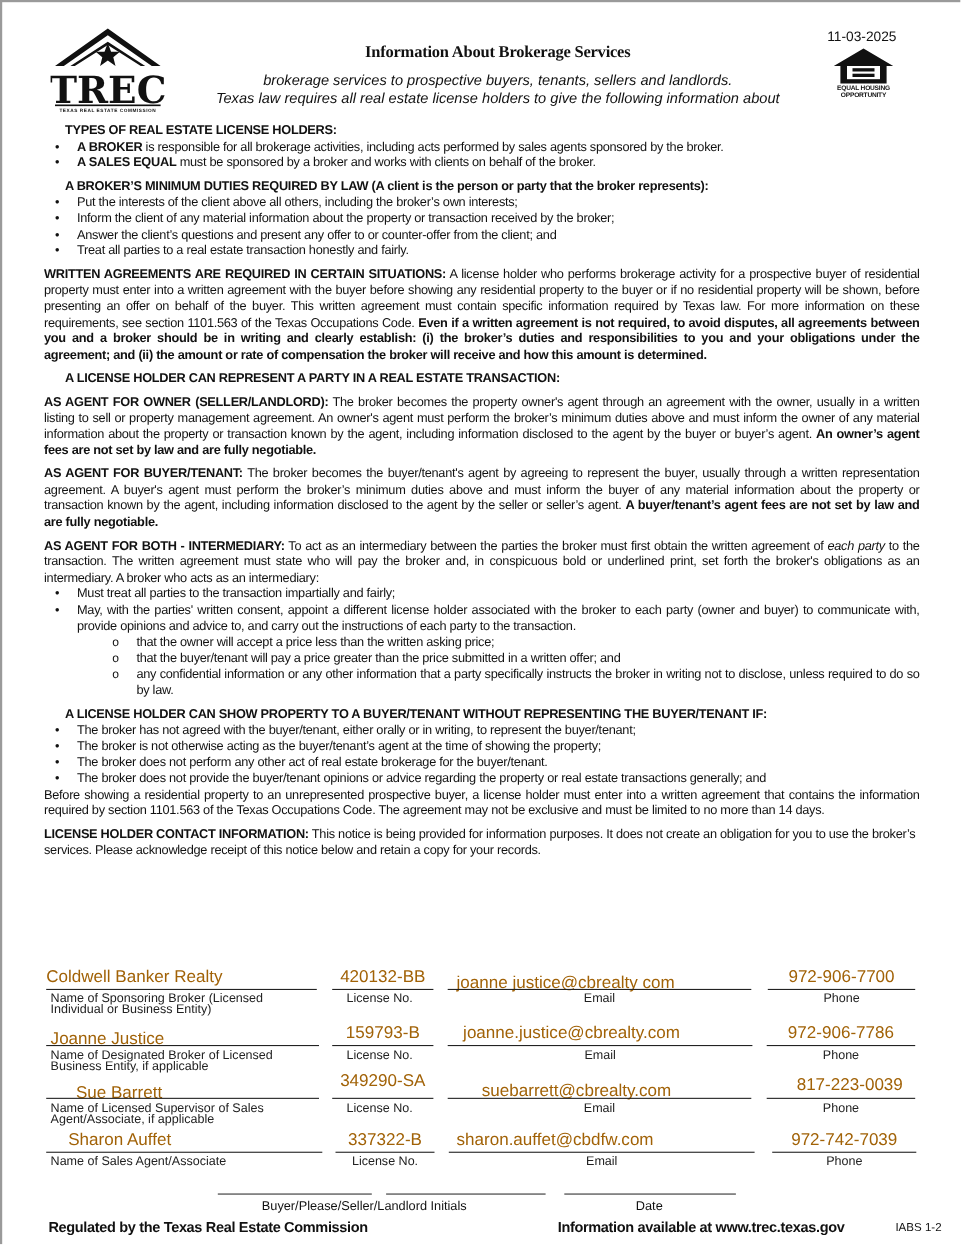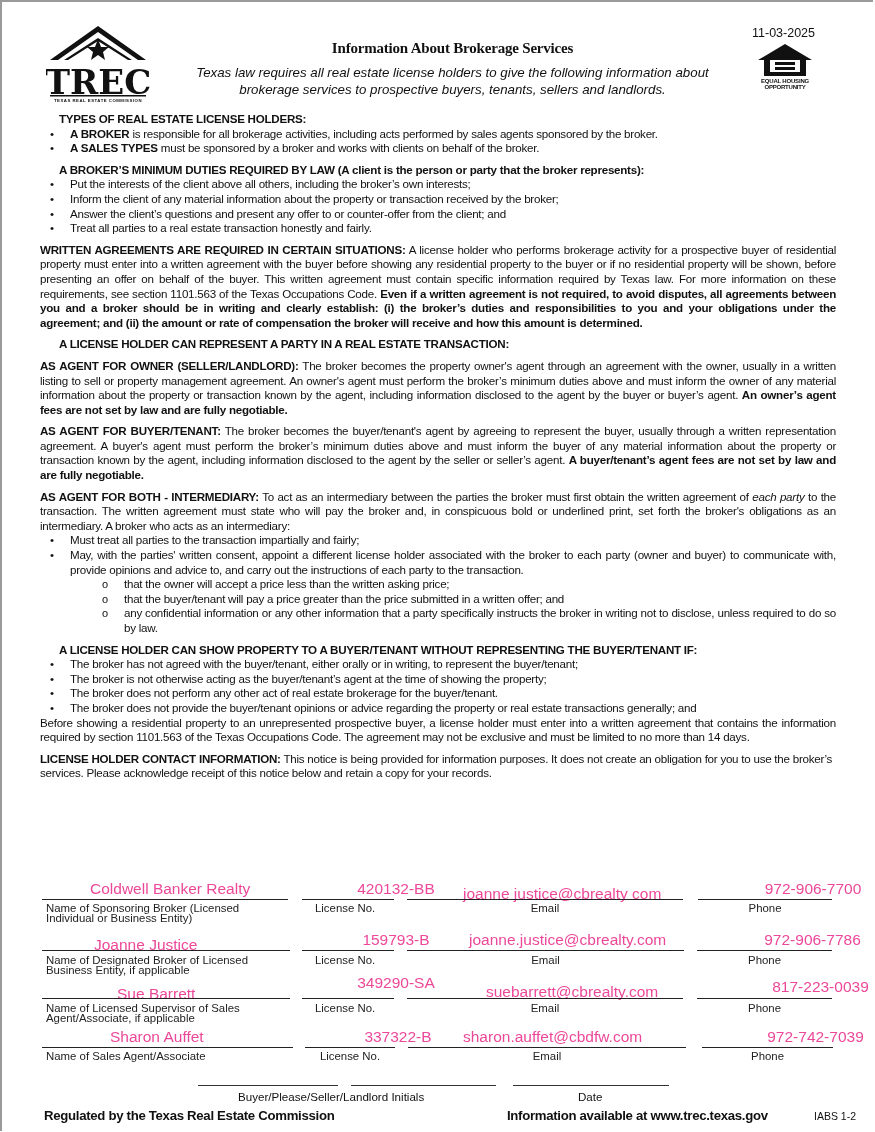--- a/index.html
+++ b/index.html
@@ -48,21 +48,21 @@
   }
   ul.circ { margin: 0; padding: 0 0 0 22px; list-style: none; }
   ul.circ li { position: relative; margin-left: 32px; }
   ul.circ li::before { content: "o"; position: absolute; left: -22px; top: 0; font-size: 11px; }
   .gap { height: 7px; }
 
   .contact { position: absolute; left: 0; top: 0; width: 875px; }
   .field { position: absolute; }
   .field .val {
     position: absolute; left: 0; bottom: 2px; width: 100%;
-    font-family: "Liberation Sans", sans-serif; font-size: 15.5px; white-space: nowrap; color: #ec4899; margin-left: 48px;
+    font-family: "Liberation Sans", sans-serif; font-size: 15.5px; white-space: nowrap; color: #a16207;
   }
   .field .line { position: absolute; left: 0; bottom: 0; width: 100%; border-bottom: 1.3px solid #222; }
   .flabel {
     position: absolute; font-family: "Liberation Sans", sans-serif; font-size: 11.4px; line-height: 10px; color: #222;
   }
   .center { text-align: center; }
 
   .sig-line { position: absolute; border-bottom: 1px solid #333; }
   .sig-label { position: absolute; font-size: 11.6px; }
   .footer-left { position: absolute; left: 44px; top: 1108px; font-weight: bold; font-size: 13.2px; letter-spacing: -0.3px; }
@@ -80,42 +80,42 @@
     <polygon points="52,14 86,36 82,36 52,17 22,36 18,36" fill="#111"></polygon>
     <polygon points="52,15 55,23 63,23 57,28 59,36 52,31 45,36 47,28 41,23 49,23" fill="#111"></polygon>
     <text x="52" y="70" text-anchor="middle" font-family="DejaVu Serif, serif" font-weight="bold" font-size="34" fill="#111">TREC</text>
     <rect x="4" y="71" width="96" height="1.5" fill="#111"></rect>
   </svg>
   <div class="logo-caption">TEXAS REAL ESTATE COMMISSION</div>
 </div>
 
 <div class="title">Information About Brokerage Services</div>
 <div class="subtitle">
+  <div>brokerage services to prospective buyers, tenants, sellers and landlords.</div>
   <div>Texas law requires all real estate license holders to give the following information about</div>
-  <div>brokerage services to prospective buyers, tenants, sellers and landlords.</div>
 </div>
 <div class="date">11-03-2025</div>
 <div class="eho">
   <svg width="58" height="34" viewBox="0 0 58 34">
     <polygon points="29,1 56,17 50,17 50,33 8,33 8,17 2,17" fill="#111"></polygon>
     <rect x="14" y="17" width="30" height="12" fill="#fff"></rect>
     <rect x="19" y="19" width="20" height="3" fill="#111"></rect>
     <rect x="19" y="24" width="20" height="3" fill="#111"></rect>
   </svg>
   <div class="eho-text">
     <div>EQUAL HOUSING</div>
     <div>OPPORTUNITY</div>
   </div>
 </div>
 
 <div class="content">
   <div class="heading">TYPES OF REAL ESTATE LICENSE HOLDERS:</div>
   <ul class="bul">
     <li><b>A BROKER</b><span> is responsible for all brokerage activities, including acts performed by sales agents sponsored by the broker.</span></li>
-    <li><b>A SALES TYPES</b><span> must be sponsored by a broker and works with clients on behalf of the broker.</span></li>
+    <li><b>A SALES EQUAL</b><span> must be sponsored by a broker and works with clients on behalf of the broker.</span></li>
   </ul>
   <div class="gap"></div>
   <div class="heading">A BROKER’S MINIMUM DUTIES REQUIRED BY LAW (A client is the person or party that the broker represents):</div>
   <ul class="bul">
     <li>Put the interests of the client above all others, including the broker’s own interests;</li>
     <li>Inform the client of any material information about the property or transaction received by the broker;</li>
     <li>Answer the client’s questions and present any offer to or counter-offer from the client; and</li>
     <li>Treat all parties to a real estate transaction honestly and fairly.</li>
   </ul>
   <div class="gap"></div>

